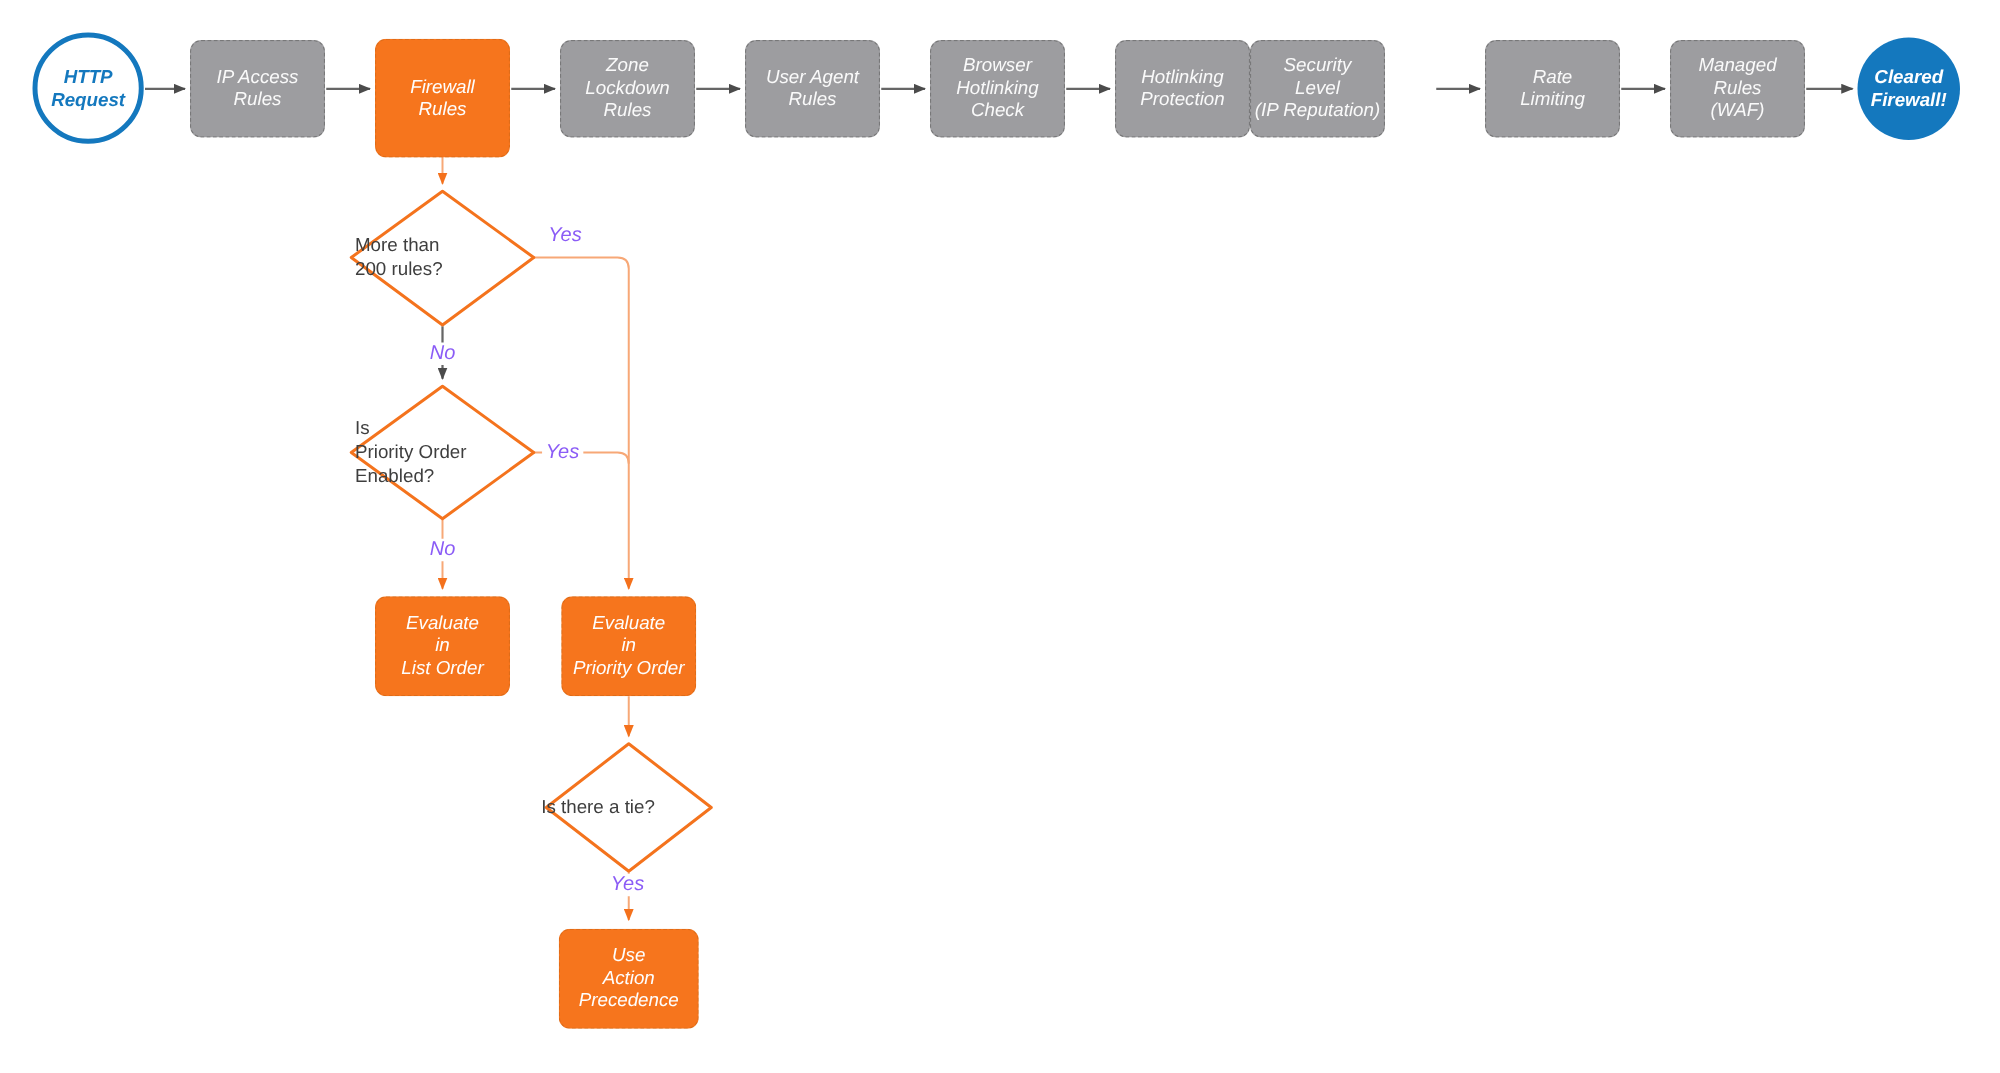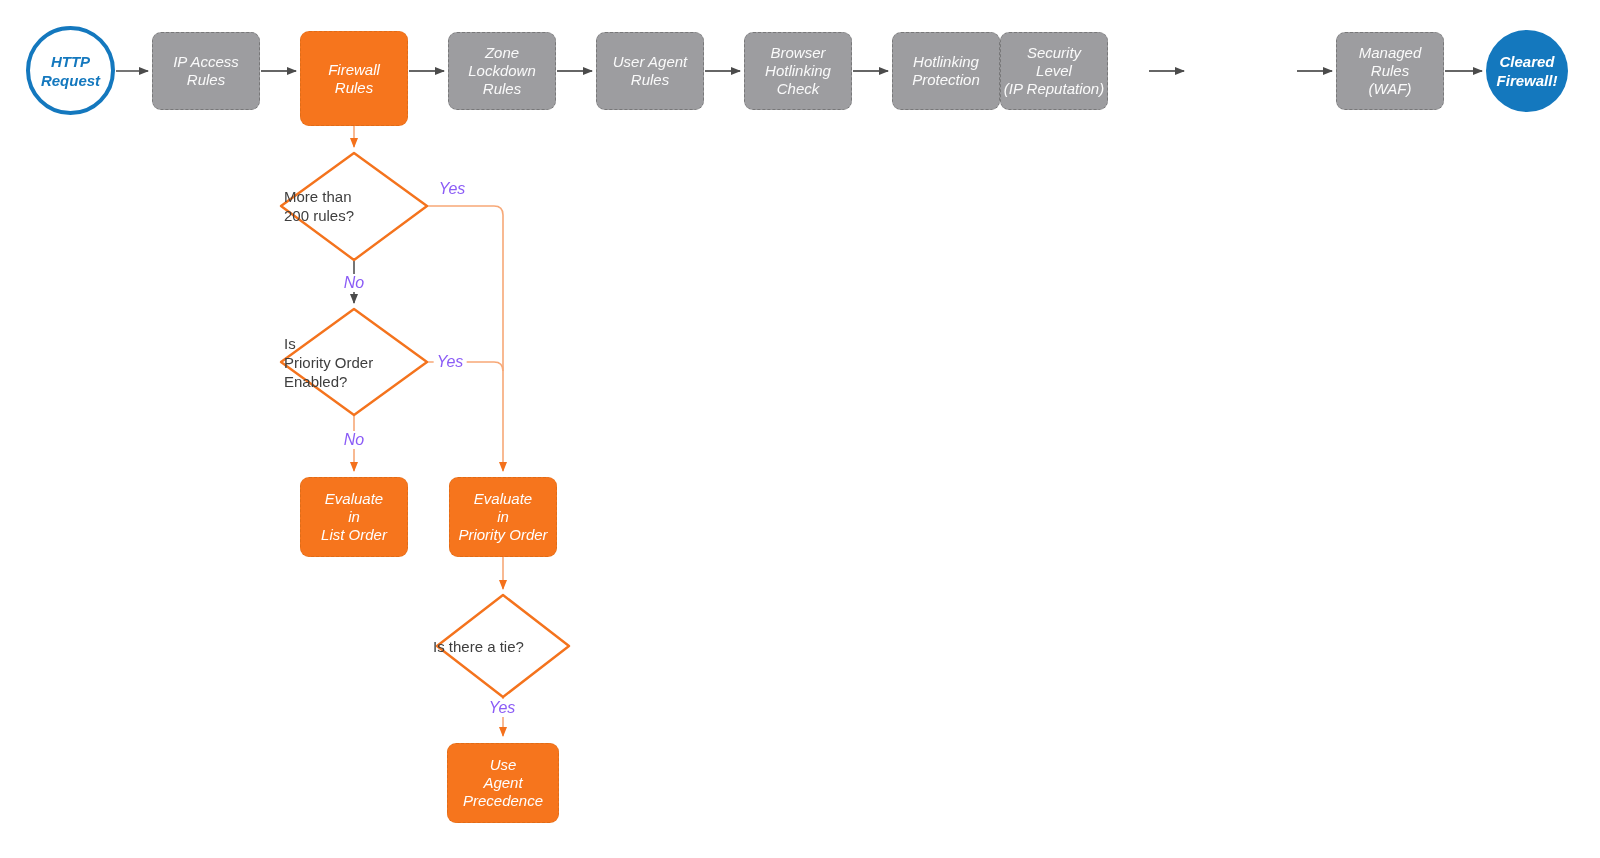--- a/index.html
+++ b/index.html
@@ -119,20 +119,24 @@
   </div>
   <div class="node step" style="left:892px;top:32px">
     <div class="lbl">Hotlinking
 Protection</div>
   </div>
   <div class="node step" style="left:1000px;top:32px">
     <div class="lbl">Security
 Level
 (IP Reputation)</div>
   </div>
+  <div class="node step" style="left:1188px;top:32px">
+    <div class="lbl">Rate
+Limiting</div>
+  </div>
   <div class="node step" style="left:1336px;top:32px">
     <div class="lbl">Managed
 Rules
 (WAF)</div>
   </div>
 
   <div class="dtext" style="left:354px;top:206px">More than
 200 rules?</div>
   <div class="dtext" style="left:354px;top:362px">Is
 Priority Order
@@ -144,21 +148,21 @@
 in
 List Order</div>
   </div>
   <div class="node action" style="left:449px;top:477px">
     <div class="lbl">Evaluate
 in
 Priority Order</div>
   </div>
   <div class="node action" style="left:447px;top:743px;width:112px">
     <div class="lbl">Use
-Agent
+Action
 Precedence</div>
   </div>
 
   <span class="elabel" style="left:452px;top:189px">Yes</span>
   <span class="elabel" style="left:354px;top:283px">No</span>
   <span class="elabel" style="left:450px;top:362px">Yes</span>
   <span class="elabel" style="left:354px;top:440px">No</span>
   <span class="elabel" style="left:502px;top:708px">Yes</span>
 
 </div>

